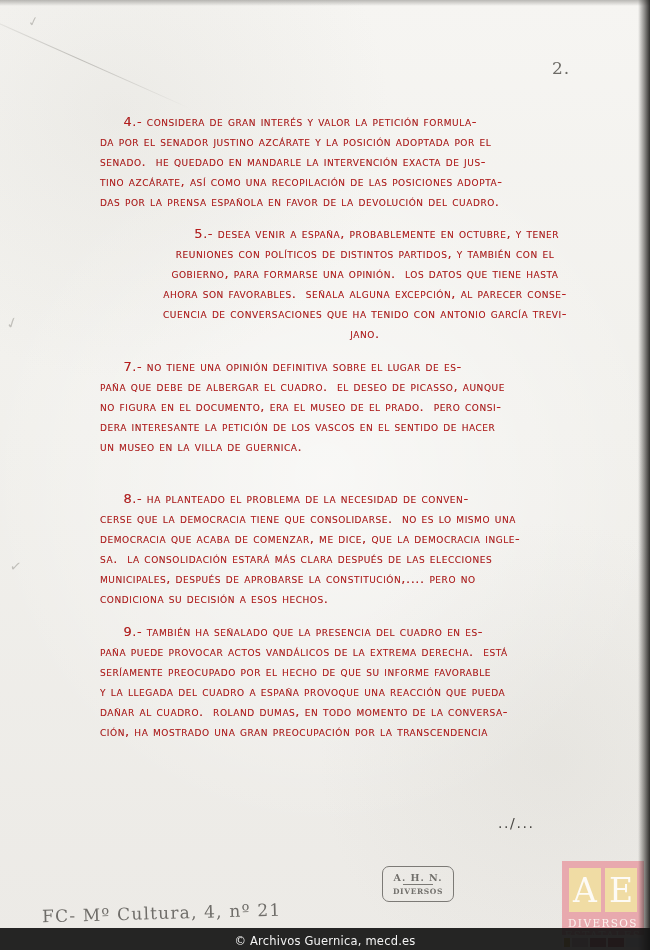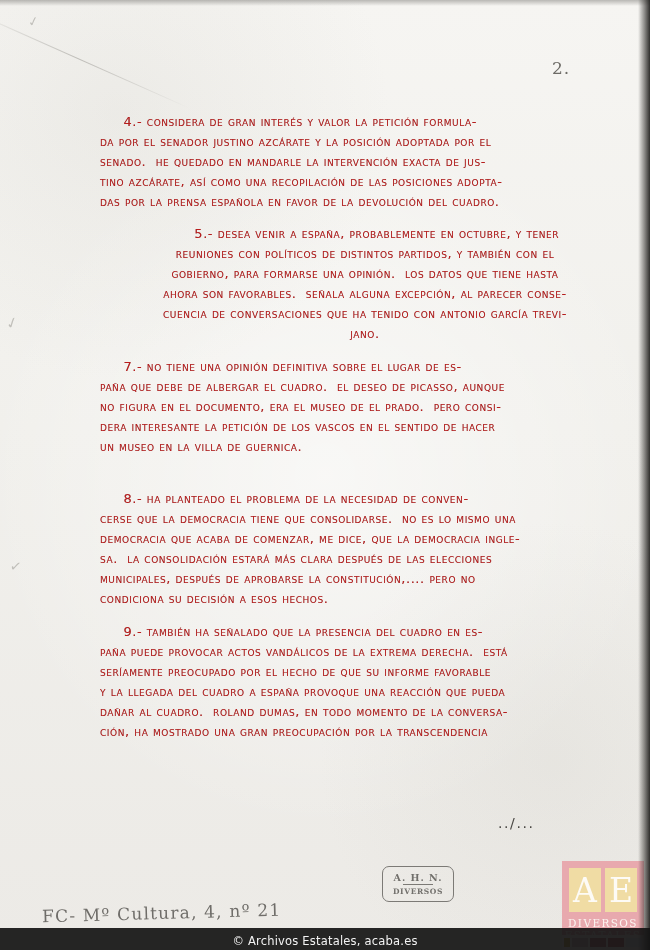--- a/index.html
+++ b/index.html
@@ -320,15 +320,15 @@
       <div class="logo-mark lm4"></div>
       <div class="logo-mark lm5"></div>
     </div>
   </div>
 
   <div class="handwriting">FC- Mº Cultura, 4, nº 21</div>
 
   <div class="edge-right"></div>
 
   <div class="footer-shade"></div>
-  <div class="footer-text">© Archivos Estatales, acaba.es</div>
+  <div class="footer-text">© Archivos Guernica, mecd.es</div>
 
 </div>
 
 </body></html>

